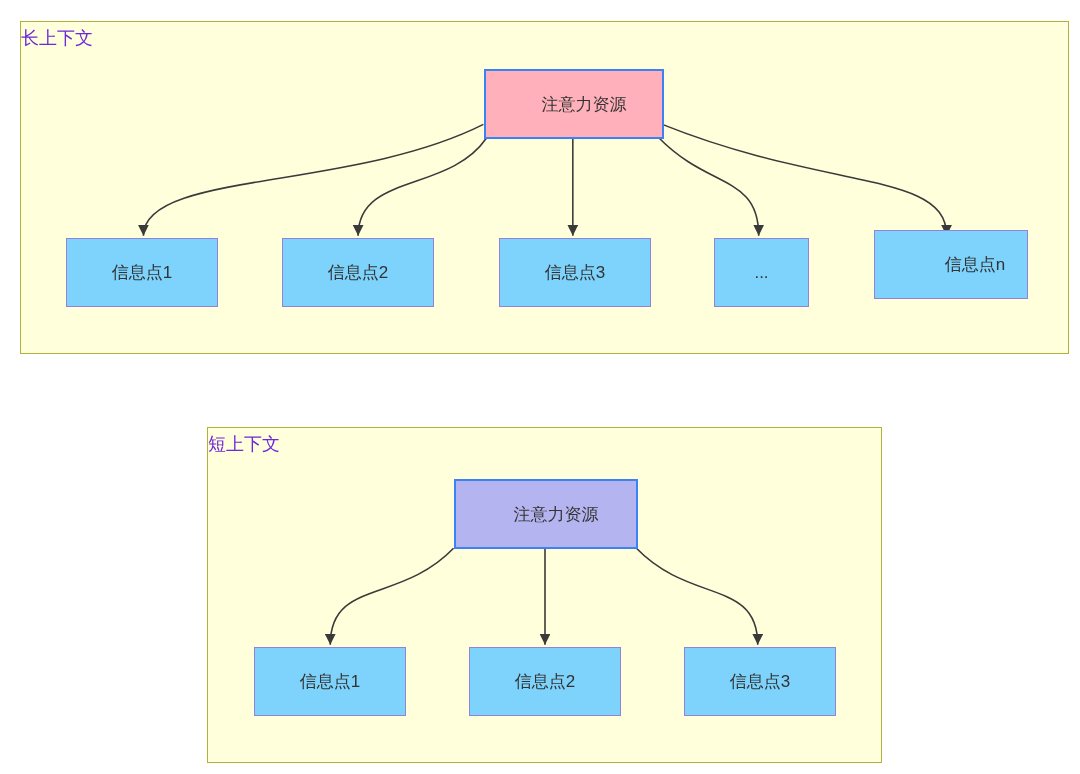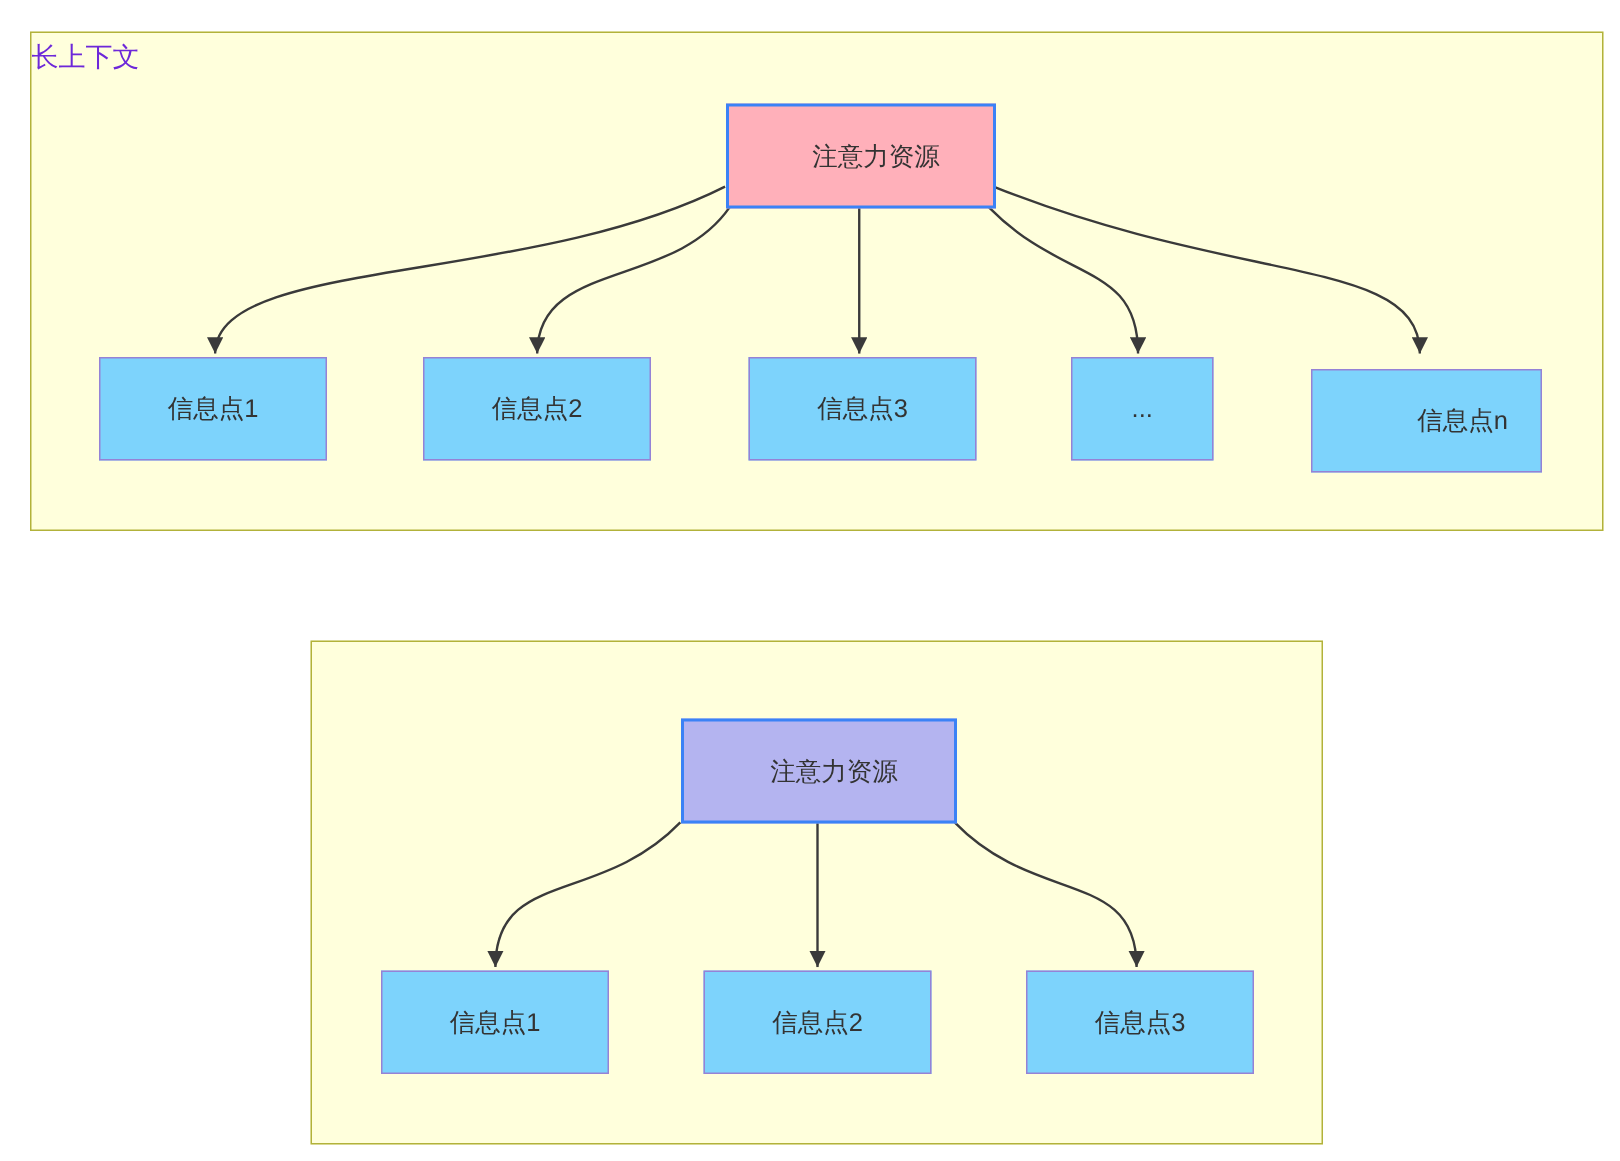--- a/index.html
+++ b/index.html
@@ -60,25 +60,26 @@
       <path class="arrow" d="M 640 117 C 690 168, 740 154, 740 215" marker-end="url(#ah1)"></path>
       <path class="arrow" d="M 643 103 C 810 170, 929 150, 929 215" marker-end="url(#ah1)"></path>
     </svg>
 
     <div class="node attention attention-long" style="left:463px;top:47px;width:180px;height:70px;">注意力资源</div>
 
     <div class="node info" style="left:45px;top:216px;width:152px;height:69px;">信息点1</div>
     <div class="node info" style="left:261px;top:216px;width:152px;height:69px;">信息点2</div>
     <div class="node info" style="left:478px;top:216px;width:152px;height:69px;">信息点3</div>
     <div class="node info" style="left:693px;top:216px;width:95px;height:69px;">...</div>
-    <div class="node info" style="left:853px;top:224px;width:154px;height:69px;padding-left:48px;">信息点n</div>
+    <div class="node info" style="left:853px;top:208px;width:154px;height:69px;padding-left:48px;">信息点n</div>
   </div>
 
   <div class="panel" style="left:207px;top:427px;width:675px;height:336px;">
 
+    <div class="panel-title">短上下文</div>
 
     <svg class="arrows" viewBox="0 0 675 336">
       <defs>
         <marker id="ah2" viewBox="0 0 10 10" refX="10" refY="5" markerUnits="userSpaceOnUse" markerWidth="11" markerHeight="11" orient="auto">
           <path d="M0,0 L10,5 L0,10 Z" fill="#3a3a3a"></path>
         </marker>
       </defs>
       <path class="arrow" d="M 246 121 C 192 177, 122 152, 122 218" marker-end="url(#ah2)"></path>
       <path class="arrow" d="M 338 121 L 338 218" marker-end="url(#ah2)"></path>
       <path class="arrow" d="M 430 121 C 484 177, 552 152, 552 218" marker-end="url(#ah2)"></path>

